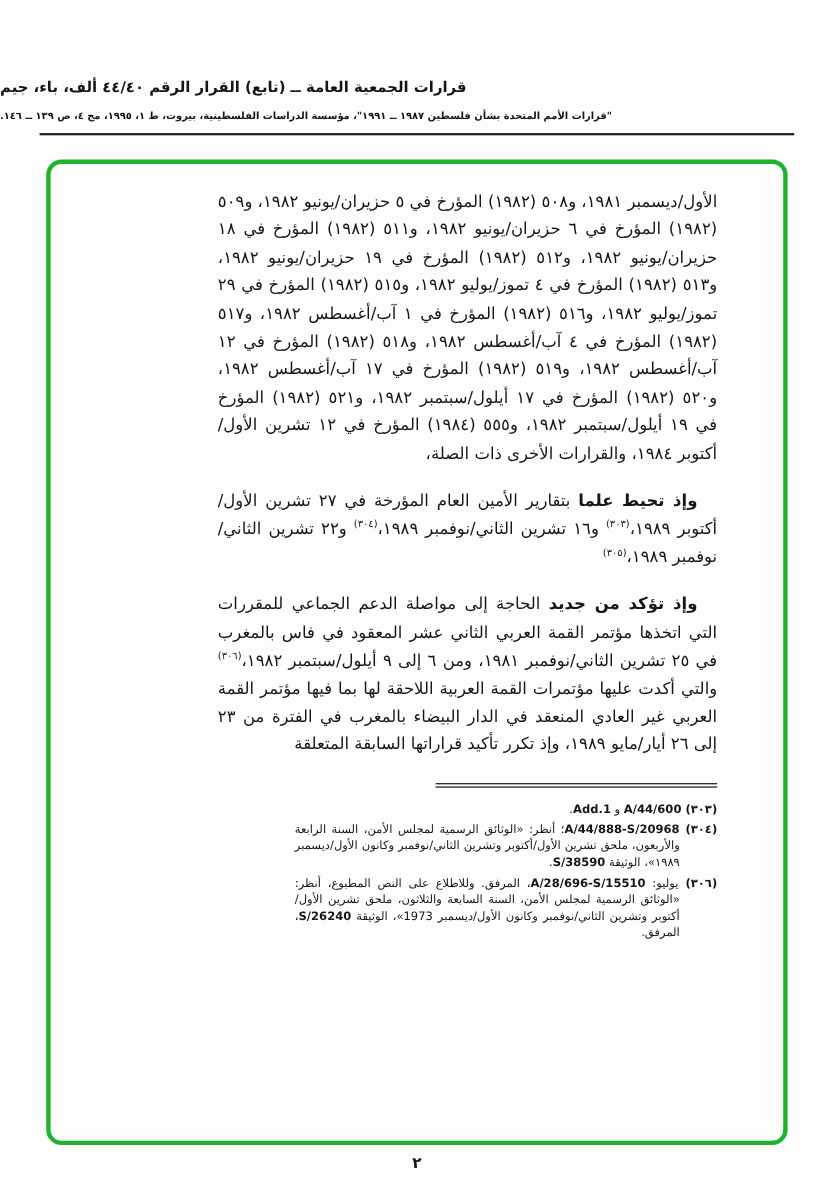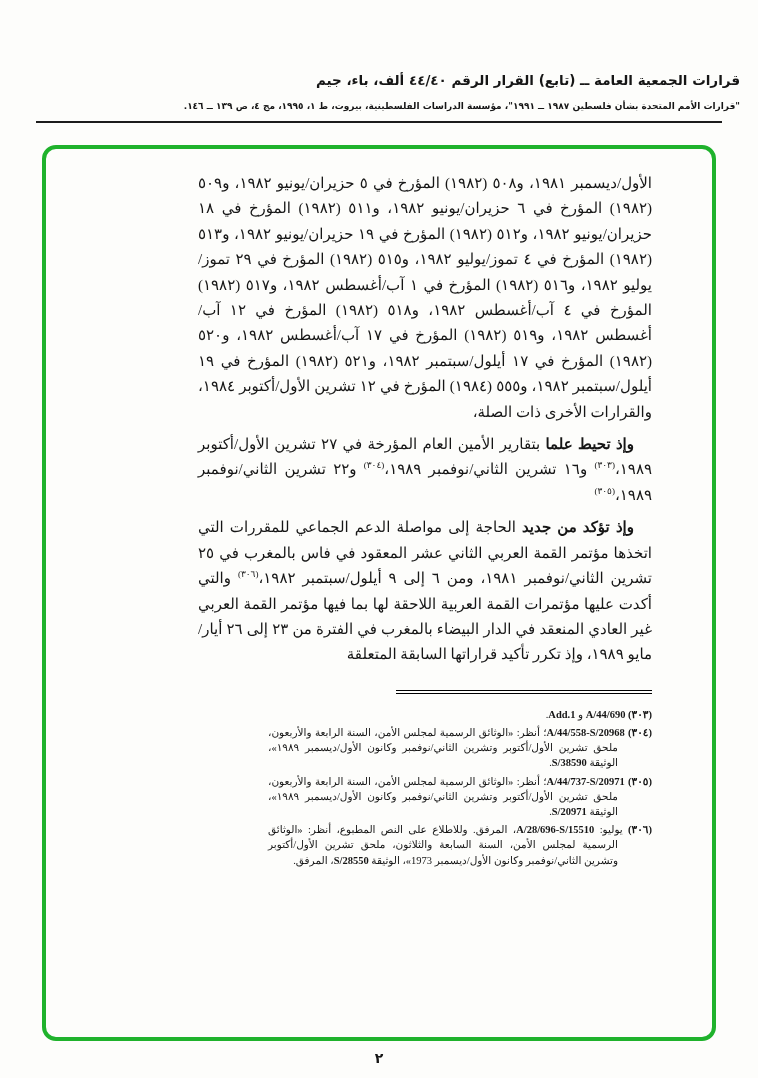--- a/index.html
+++ b/index.html
@@ -4,41 +4,41 @@
 <style>
   html, body { margin: 0; padding: 0; }
   body {
     width: 758px; height: 1078px;
     background: #fdfdfb;
     font-family: "DejaVu Sans", sans-serif;
     color: #161616;
   }
   .page { position: relative; width: 758px; height: 1078px; overflow: hidden; }
 
-  .header { position: absolute; top: 72px; left: 0; width: 740px; text-align: right; direction: rtl; }
+  .header { position: absolute; top: 72px; left: 0; width: 740px; text-align: left; direction: rtl; }
   .doc-title { font-size: 13.5px; font-weight: 700; }
   .doc-source { font-size: 9px; font-weight: 700; margin-top: 13px; }
   .header-rule { position: absolute; top: 121px; left: 36px; width: 686px; height: 0; border-top: 2px solid #1c1c1c; }
 
   .frame {
     position: absolute; left: 42px; top: 145px;
     width: 674px; height: 896px;
     border: 4px solid #1fb22c; border-radius: 14px;
     box-sizing: border-box;
   }
 
-  .text-col { position: absolute; top: 22px; right: 60px; width: 454px; direction: rtl; font-family: Liberation Serif, serif; }
+  .text-col { position: absolute; top: 22px; right: 60px; width: 454px; direction: rtl; }
 
   .body p {
     margin: 0;
     font-size: 15px;
     line-height: 25.4px;
     text-align: justify;
   }
-  .body p.indent { text-indent: 18px; margin-top: 7px; }
+  .body p.indent { text-indent: 18px; margin-top: 18px; }
   .b { font-weight: 700; }
   sup { font-size: 9px; line-height: 0; }
 
   .fn-rule {
     width: 256px; height: 4px;
     border-top: 1.5px solid #000;
     border-bottom: 1px solid #000;
     margin-top: 22px;
     box-sizing: border-box;
   }
@@ -73,23 +73,22 @@
 
   <div class="frame" style="border-color: rgb(31, 178, 44);">
     <div class="text-col">
       <div class="body">
           <p class=""><span>الأول/ديسمبر ١٩٨١، و٥٠٨ (١٩٨٢) المؤرخ في ٥ حزيران/يونيو ١٩٨٢، و٥٠٩ (١٩٨٢) المؤرخ في ٦ حزيران/يونيو ١٩٨٢، و٥١١ (١٩٨٢) المؤرخ في ١٨ حزيران/يونيو ١٩٨٢، و٥١٢ (١٩٨٢) المؤرخ في ١٩ حزيران/يونيو ١٩٨٢، و٥١٣ (١٩٨٢) المؤرخ في ٤ تموز/يوليو ١٩٨٢، و٥١٥ (١٩٨٢) المؤرخ في ٢٩ تموز/يوليو ١٩٨٢، و٥١٦ (١٩٨٢) المؤرخ في ١ آب/أغسطس ١٩٨٢، و٥١٧ (١٩٨٢) المؤرخ في ٤ آب/أغسطس ١٩٨٢، و٥١٨ (١٩٨٢) المؤرخ في ١٢ آب/أغسطس ١٩٨٢، و٥١٩ (١٩٨٢) المؤرخ في ١٧ آب/أغسطس ١٩٨٢، و٥٢٠ (١٩٨٢) المؤرخ في ١٧ أيلول/سبتمبر ١٩٨٢، و٥٢١ (١٩٨٢) المؤرخ في ١٩ أيلول/سبتمبر ١٩٨٢، و٥٥٥ (١٩٨٤) المؤرخ في ١٢ تشرين الأول/أكتوبر ١٩٨٤، والقرارات الأخرى ذات الصلة،</span></p>
           <p class="indent"><span class="b">وإذ تحيط علما</span><span> بتقارير الأمين العام المؤرخة في ٢٧ تشرين الأول/أكتوبر ١٩٨٩،</span><sup>(٣٠٣)</sup><span> و١٦ تشرين الثاني/نوفمبر ١٩٨٩،</span><sup>(٣٠٤)</sup><span> و٢٢ تشرين الثاني/نوفمبر ١٩٨٩،</span><sup>(٣٠٥)</sup></p>
           <p class="indent"><span class="b">وإذ تؤكد من جديد</span><span> الحاجة إلى مواصلة الدعم الجماعي للمقررات التي اتخذها مؤتمر القمة العربي الثاني عشر المعقود في فاس بالمغرب في ٢٥ تشرين الثاني/نوفمبر ١٩٨١، ومن ٦ إلى ٩ أيلول/سبتمبر ١٩٨٢،</span><sup>(٣٠٦)</sup><span> والتي أكدت عليها مؤتمرات القمة العربية اللاحقة لها بما فيها مؤتمر القمة العربي غير العادي المنعقد في الدار البيضاء بالمغرب في الفترة من ٢٣ إلى ٢٦ أيار/مايو ١٩٨٩، وإذ تكرر تأكيد قراراتها السابقة المتعلقة</span></p>
         </div>
       <div class="fn-rule"></div>
       <div class="footnotes">
-          <div class="footnote"><span class="fn-marker">(٣٠٣) </span><span class="b">A/44/690</span><span> و </span><span class="b">Add.1</span><span>.</span></div>
-          <div class="footnote"><span class="fn-marker">(٣٠٤) </span><span class="b">A/44/558-S/20968</span><span>؛ أنظر: «الوثائق الرسمية لمجلس الأمن، السنة الرابعة والأربعون، ملحق تشرين الأول/أكتوبر وتشرين الثاني/نوفمبر وكانون الأول/ديسمبر ١٩٨٩»، الوثيقة </span><span class="b">S/38590</span><span>.</span></div>
-          <div class="footnote"><span class="fn-marker">(٣٠٥) </span><span class="b">A/44/737-S/20971</span><span>؛ أنظر: «الوثائق الرسمية لمجلس الأمن، السنة الرابعة والأربعون، ملحق تشرين الأول/أكتوبر وتشرين الثاني/نوفمبر وكانون الأول/ديسمبر ١٩٨٩»، الوثيقة </span><span class="b">S/20971</span><span>.</span></div>
-          <div class="footnote"><span class="fn-marker">(٣٠٦) </span><span>يوليو: </span><span class="b">A/28/696-S/15510</span><span>، المرفق. وللاطلاع على النص المطبوع، أنظر: «الوثائق الرسمية لمجلس الأمن، السنة السابعة والثلاثون، ملحق تشرين الأول/أكتوبر وتشرين الثاني/نوفمبر وكانون الأول/ديسمبر 1973»، الوثيقة </span><span class="b">S/28550</span><span>، المرفق.</span></div>
+          <div class="footnote"><span class="fn-marker">(٣٠٣) </span><span class="b">A/44/600</span><span> و </span><span class="b">Add.1</span><span>.</span></div>
+          <div class="footnote"><span class="fn-marker">(٣٠٤) </span><span class="b">A/44/888-S/20968</span><span>؛ أنظر: «الوثائق الرسمية لمجلس الأمن، السنة الرابعة والأربعون، ملحق تشرين الأول/أكتوبر وتشرين الثاني/نوفمبر وكانون الأول/ديسمبر ١٩٨٩»، الوثيقة </span><span class="b">S/38590</span><span>.</span></div>
+          <div class="footnote"><span class="fn-marker">(٣٠٦) </span><span>يوليو: </span><span class="b">A/28/696-S/15510</span><span>، المرفق. وللاطلاع على النص المطبوع، أنظر: «الوثائق الرسمية لمجلس الأمن، السنة السابعة والثلاثون، ملحق تشرين الأول/أكتوبر وتشرين الثاني/نوفمبر وكانون الأول/ديسمبر 1973»، الوثيقة </span><span class="b">S/26240</span><span>، المرفق.</span></div>
         </div>
     </div>
   </div>
 
   <div class="page-number">٢</div>
 
 </div>
 
 </body></html>

